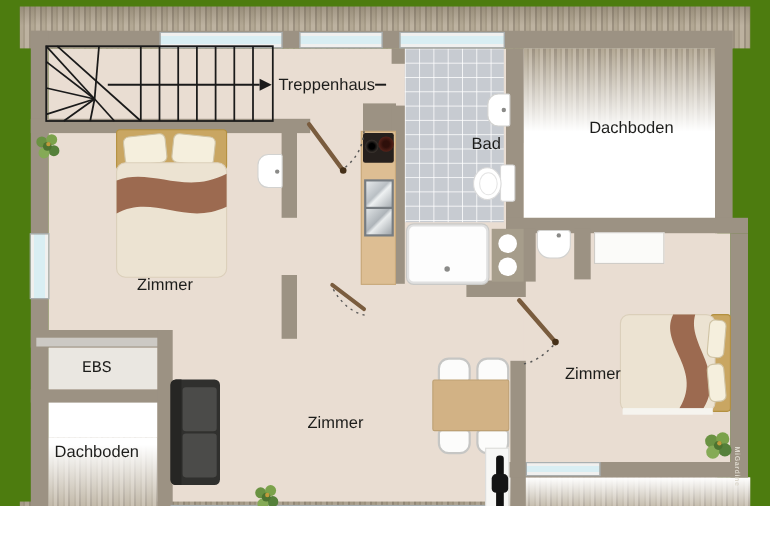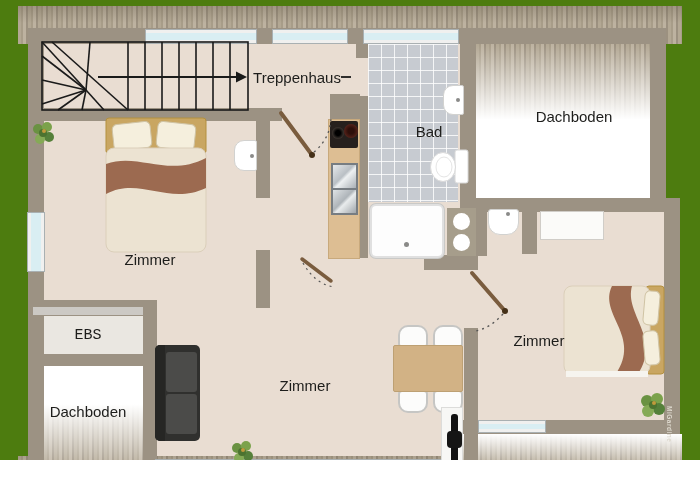--- a/index.html
+++ b/index.html
@@ -211,21 +211,21 @@
       <circle cx="647" cy="401" r="6" fill="#6a9242"></circle>
         <circle cx="657" cy="399" r="6" fill="#7ba24b"></circle>
       <circle cx="659" cy="409" r="6" fill="#55803a"></circle>
         <circle cx="648" cy="411" r="6" fill="#85aa56"></circle>
       <circle cx="653" cy="405" r="4" fill="#4c7330"></circle>
         <circle cx="654" cy="403" r="2" fill="#c19a3c"></circle>
     </g>
   </svg>
 
   <div class="lbl" style="left:297px;top:77px;">Treppenhaus</div>
-  <div class="lbl" style="left:429px;top:131px;">Bad</div>
+  <div class="lbl" style="left:442px;top:131px;">Bad</div>
   <div class="lbl" style="left:574px;top:116px;">Dachboden</div>
   <div class="lbl" style="left:150px;top:259px;">Zimmer</div>
   <div class="lbl" style="left:88px;top:335px;font-family:Liberation Mono, monospace;">EBS</div>
   <div class="lbl" style="left:88px;top:411px;">Dachboden</div>
   <div class="lbl" style="left:305px;top:385px;">Zimmer</div>
   <div class="lbl" style="left:539px;top:340px;">Zimmer</div>
 
   <div class="wm">MiGardine</div>
 </div>
 

